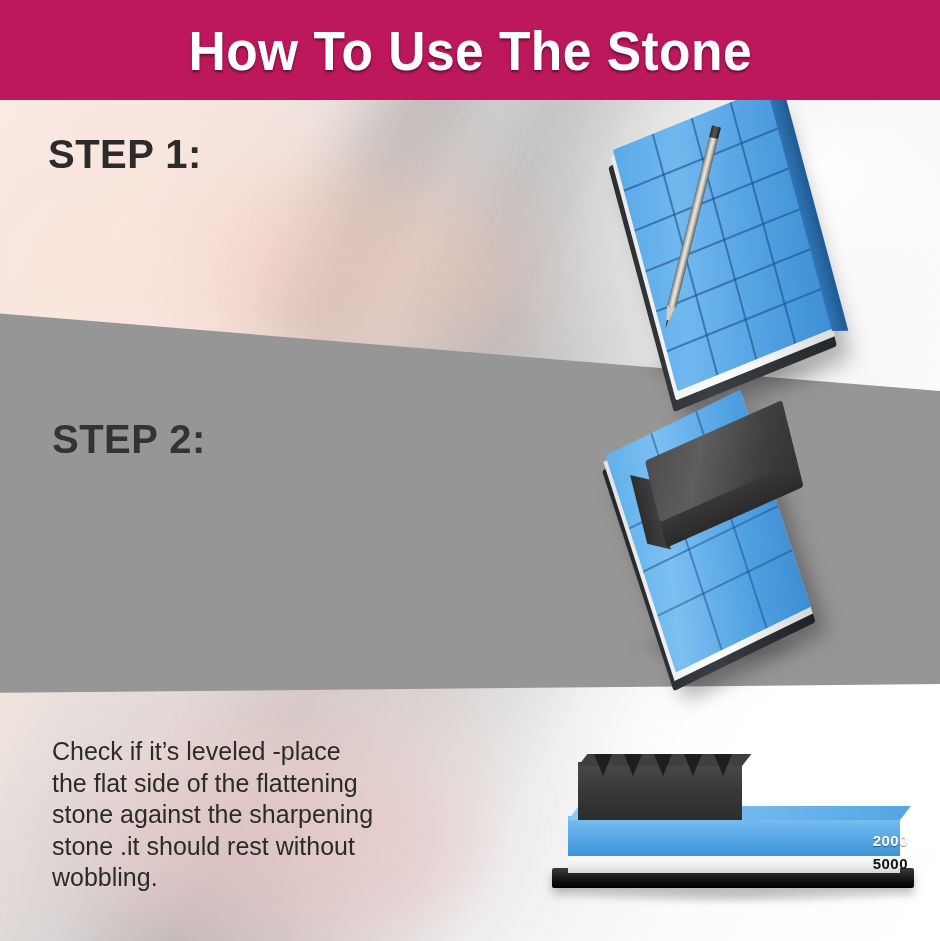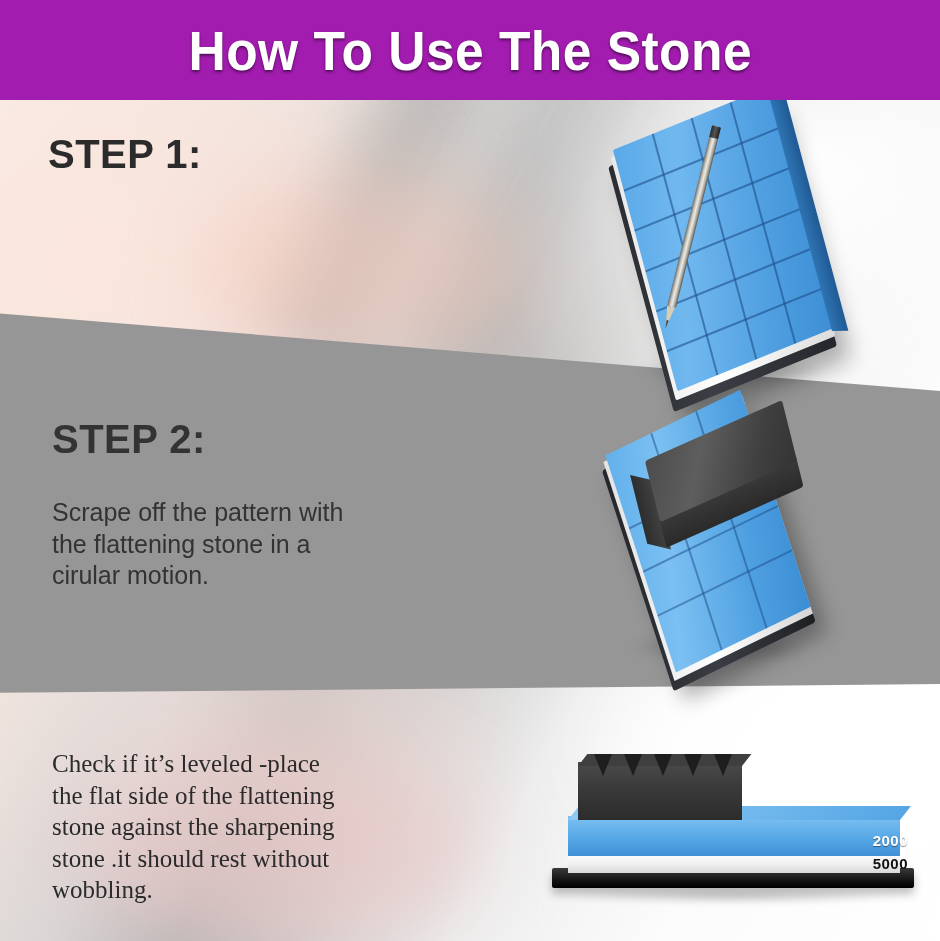--- a/index.html
+++ b/index.html
@@ -48,21 +48,21 @@
     filter:blur(40px);
   }
   .blob-pink  { left:200px; top:170px; width:330px; height:200px; background:rgba(243,200,186,.55); }
   .blob-pink2 { left:60px;  top:760px; width:420px; height:190px; background:rgba(232,196,196,.55); }
   .blob-white { left:600px; top:620px; width:420px; height:260px; background:rgba(255,255,255,.85); }
 
   
   .header {
     position:absolute; left:0; top:0;
     width:940px; height:100px;
-    background:#a21caf;
+    background:#be185d;
     display:flex; align-items:center; justify-content:center;
     z-index:40;
   }
   .header-title {
     color:#ffffff;
     font-size:56px;
     font-weight:700;
     letter-spacing:.5px;
     transform:scaleX(.92);
     text-shadow:0 2px 3px rgba(0,0,0,.5);
@@ -95,21 +95,21 @@
   }
   .step-head.on-grey, .step-body.on-grey { color:#333333; }
 
   #step1 { left:48px; top:134px; }
   #step1 .step-body { margin-top:35px; margin-left:4px; }
 
   #step2 { left:52px; top:419px; }
   #step2 .step-body { margin-top:38px; margin-left:0px; }
 
   #step3 { left:48px; top:702px; }
-  #step3 .step-body { margin-top:46px; margin-left:4px;font-family:Liberation Serif, serif; }
+  #step3 .step-body { margin-top:34px; margin-left:4px; }
 
   
   .art { position:absolute; z-index:22; }
 
   
   #art1 { left:600px; top:100px; width:340px; height:300px; }
   .s1-wrap { position:absolute; left:30px; top:10px; width:300px; height:290px; }
 
   .s1-stack {
     position:absolute; left:10px; top:5px;
@@ -341,23 +341,20 @@
         <div class="barrel"></div>
         <div class="ferrule"></div>
         <div class="wood"></div>
         <div class="lead"></div>
       </div>
     </div>
   </div>
 
   <div class="step" id="step2">
     <div class="step-head on-grey">STEP 2:</div>
-    <div class="step-body on-grey">Scrape off the pattern with
-the flattening stone in a
-cirular motion.</div>
   </div>
 
   <div class="art" id="art2">
     <div class="s2-wrap">
       <div class="s2-shadow"></div>
       <div class="s2-stack">
         <div class="s2-base"></div>
         <div class="s2-white"></div>
         <div class="s2-blue">
           <div class="gl gh" style="top:75px"></div>

